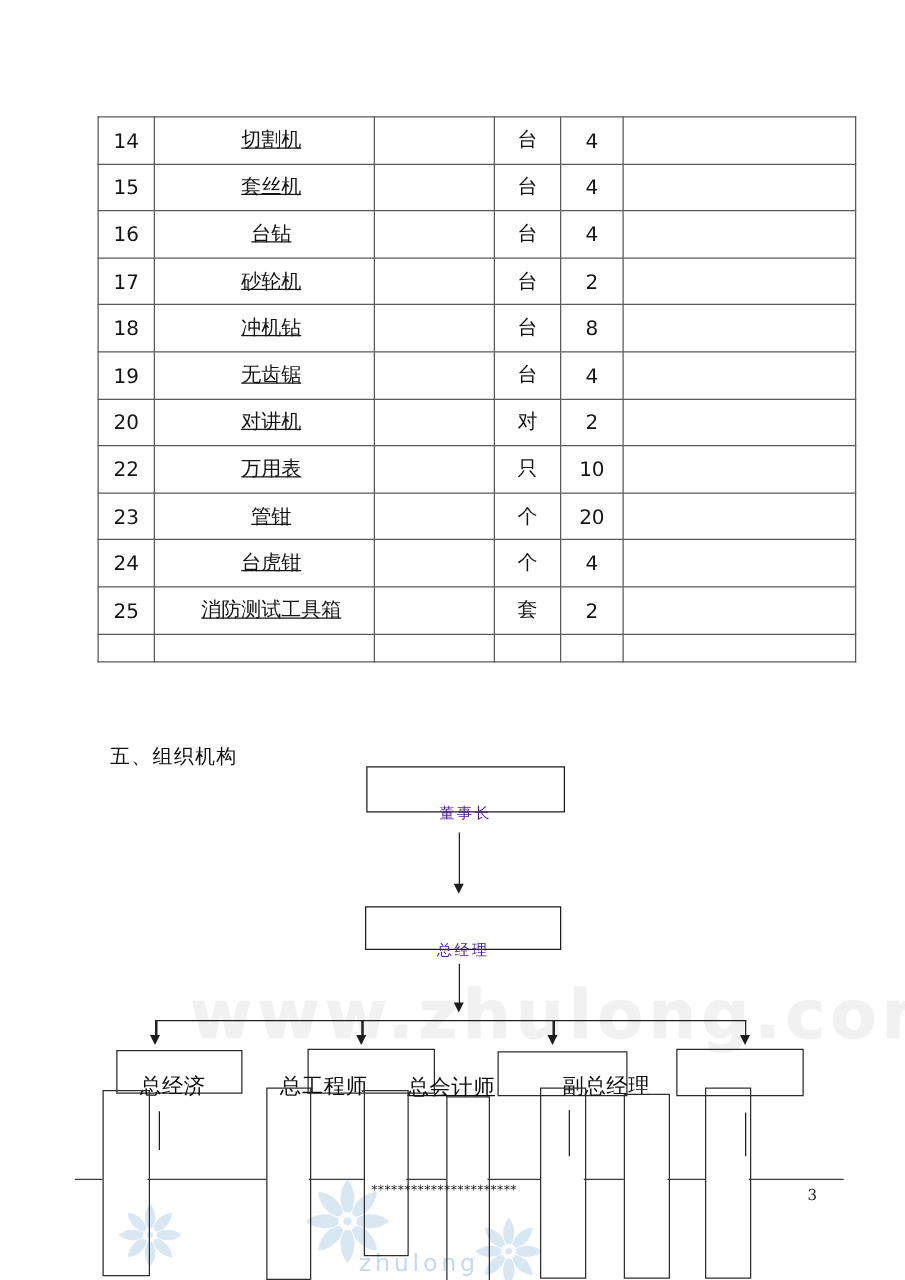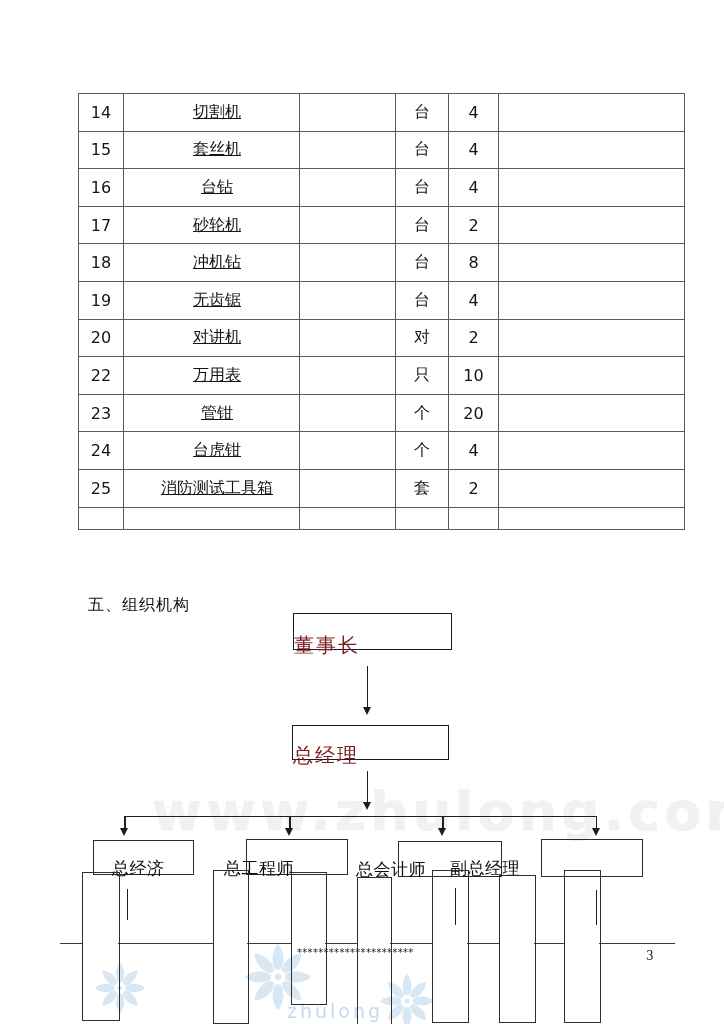--- a/index.html
+++ b/index.html
@@ -17,21 +17,21 @@
   td.c-unit{width:50px;text-align:center;}
   td.c-qty{width:47px;text-align:center;}
   td.c-note{width:183px;}
 
   
   .heading{position:absolute;left:88px;top:595px;font-size:16px;font-weight:normal;letter-spacing:1px;}
 
   
   .obox{position:absolute;border:1.9px solid #1c1c1c;background:transparent;}
   .obox-sm{position:absolute;border:1.5px solid #2a2a2a;background:transparent;}
-  .obox-label{position:absolute;left:0;right:0;bottom:-10px;font-size:20px;letter-spacing:2px;color:#7f1d1d;}
+  .obox-label{position:absolute;left:0;right:0;bottom:-10px;text-align:center;font-size:12px;letter-spacing:2px;color:#4c1d95;}
   .branch-label{position:absolute;font-size:17px;letter-spacing:0.5px;color:#0d0d0d;}
   .vline{position:absolute;width:1.3px;background:#1f1f1f;}
   .hline{position:absolute;height:1.3px;background:#1f1f1f;}
   .arrowhead{position:absolute;width:0;height:0;border-left:4.5px solid transparent;border-right:4.5px solid transparent;border-top:8px solid #1c1c1c;}
   .tbox{position:absolute;border:1.3px solid #2e2e2e;background:transparent;}
   .tbox-cut{border-bottom:none;}
 
   
   .fseg{position:absolute;top:943px;height:1px;background:#3a3a3a;}
   #page-number{position:absolute;left:646px;top:949px;font-size:12px;font-family:"DejaVu Serif","Liberation Serif",serif;color:#222;}
@@ -217,21 +217,21 @@
     <div class="vline" style="left:595.8px;top:816px;height:13px;"></div>
     <div class="arrowhead" style="left:591.5px;top:828px;"></div>
 
     <div class="obox-sm" style="left:93px;top:840px;width:99px;height:33px;"></div>
     <div class="obox-sm" style="left:246px;top:839px;width:100px;height:34px;"></div>
     <div class="obox-sm" style="left:398px;top:841px;width:102px;height:34px;"></div>
     <div class="obox-sm" style="left:541px;top:839px;width:100px;height:36px;"></div>
 
     <div class="branch-label" style="left:112px;top:857px;">总经济</div>
     <div class="branch-label" style="left:224px;top:857px;">总工程师</div>
-    <div class="branch-label" style="left:356px;top:858px;">总会计师</div>
+    <div class="branch-label" style="left:326px;top:858px;text-decoration:underline;">总会计师</div>
     <div class="branch-label" style="left:450px;top:857px;">副总经理</div>
 
     <div class="tbox" style="left:82px;top:872px;width:36px;height:147px;"></div>
     <div class="tbox" style="left:213px;top:870px;width:34px;height:152px;"></div>
     <div class="tbox" style="left:291px;top:872px;width:34px;height:131px;"></div>
     <div class="tbox tbox-cut" style="left:357px;top:877px;width:33px;height:160px;"></div>
     <div class="tbox" style="left:432px;top:870px;width:35px;height:151px;"></div>
     <div class="tbox" style="left:499px;top:875px;width:35px;height:146px;"></div>
     <div class="tbox" style="left:564px;top:870px;width:35px;height:151px;"></div>
 

